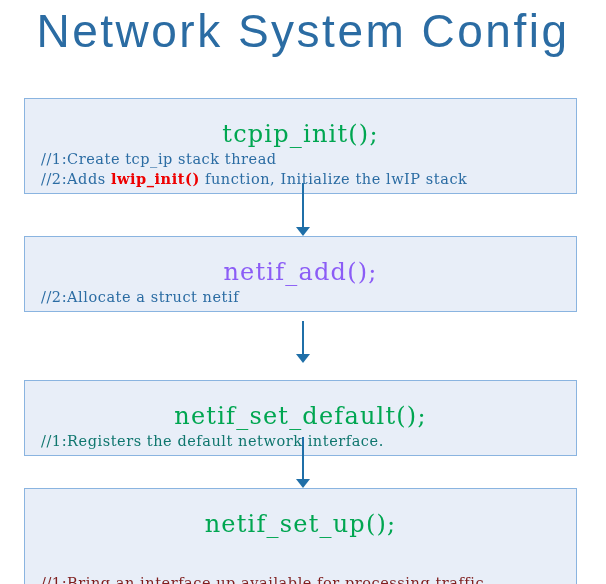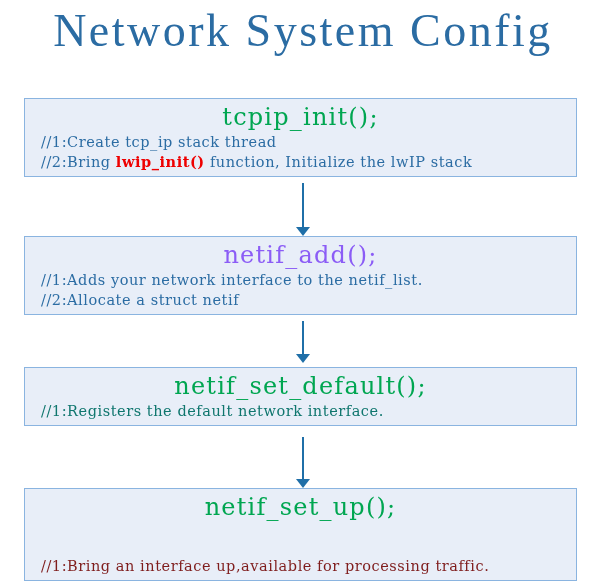--- a/index.html
+++ b/index.html
@@ -14,21 +14,21 @@
     overflow: hidden;
     font-family: "DejaVu Serif", serif;
   }
 
   #page-title {
     position: absolute;
     left: 0;
     top: 2px;
     width: 606px;
     text-align: center;
-    font-family: Liberation Serif, serif;
+    font-family: Liberation Sans, sans-serif;
     font-size: 46px;
     line-height: 58px;
     letter-spacing: 2.5px;
     color: #2b6ca3;
     white-space: pre;
   }
 
   #flow {
     position: absolute;
     left: 0;
@@ -48,21 +48,21 @@
 
   .node-signature {
     display: block;
     text-align: center;
     font-family: "DejaVu Serif", serif;
     font-size: 24px;
     line-height: 30px;
     letter-spacing: 1.2px;
     color: #00a651;
     white-space: pre;
-    padding-top: 3px;
+    padding-top: 20px;
   }
 
   .node-comments {
     display: block;
     padding: 0 0 4px 16px;
   }
 
   .comment-line {
     display: block;
     font-family: "DejaVu Serif", serif;
@@ -106,43 +106,42 @@
 <body>
 
 <div id="page-title" style="color: rgb(43, 108, 163);">Network System Config</div>
 
 <div id="flow">
 
   <div class="flow-node" id="node-0" style="top: 6px; border-color: rgb(138, 180, 224); background: rgb(232, 238, 248);">
     <span class="node-signature" style="color: rgb(0, 166, 81);">tcpip_init();</span>
     <span class="node-comments">
       <span class="comment-line" style="color: rgb(43, 108, 163);"><span>//1:Create tcp_ip stack thread</span><span class="hl" style="color: rgb(238, 0, 0);"></span><span></span></span>
-      <span class="comment-line" style="color: rgb(43, 108, 163);"><span>//2:Bring </span><span class="hl" style="color: rgb(238, 0, 0);">lwip_init()</span><span> function, Initialize the lwIP stack</span></span>
+      <span class="comment-line" style="color: rgb(43, 108, 163);"><span>//2:Adds </span><span class="hl" style="color: rgb(238, 0, 0);">lwip_init()</span><span> function, Initialize the lwIP stack</span></span>
     </span>
   </div>
 
   <div class="flow-arrow">
     <div class="shaft" style="top: 91px; height: 45px; background: rgb(31, 111, 168);"></div>
     <div class="head" style="top: 135px; border-top-color: rgb(31, 111, 168);"></div>
   </div>
 
   <div class="flow-node" id="node-1" style="top: 144px; border-color: rgb(138, 180, 224); background: rgb(232, 238, 248);">
     <span class="node-signature" style="color: #8b5cf6;">netif_add();</span>
     <span class="node-comments">
-      <span class="comment-line" style="color: rgb(43, 108, 163);"><span>//1:Adds your network interface to the netif_list.</span><span class="hl" style="color: rgb(238, 0, 0);"></span><span></span></span>
       <span class="comment-line" style="color: rgb(43, 108, 163);"><span>//2:Allocate a struct netif</span><span class="hl" style="color: rgb(238, 0, 0);"></span><span></span></span>
     </span>
   </div>
 
   <div class="flow-arrow">
     <div class="shaft" style="top: 229px; height: 34px; background: rgb(31, 111, 168);"></div>
     <div class="head" style="top: 262px; border-top-color: rgb(31, 111, 168);"></div>
   </div>
 
-  <div class="flow-node" id="node-2" style="top: 275px; border-color: rgb(138, 180, 224); background: rgb(232, 238, 248);">
+  <div class="flow-node" id="node-2" style="top: 288px; border-color: rgb(138, 180, 224); background: rgb(232, 238, 248);">
     <span class="node-signature" style="color: rgb(0, 166, 81);">netif_set_default();</span>
     <span class="node-comments">
       <span class="comment-line" style="color: #0f766e;"><span>//1:Registers the default network interface.</span><span class="hl" style="color: rgb(238, 0, 0);"></span><span></span></span>
     </span>
   </div>
 
   <div class="flow-arrow">
     <div class="shaft" style="top: 345px; height: 43px; background: rgb(31, 111, 168);"></div>
     <div class="head" style="top: 387px; border-top-color: rgb(31, 111, 168);"></div>
   </div>

